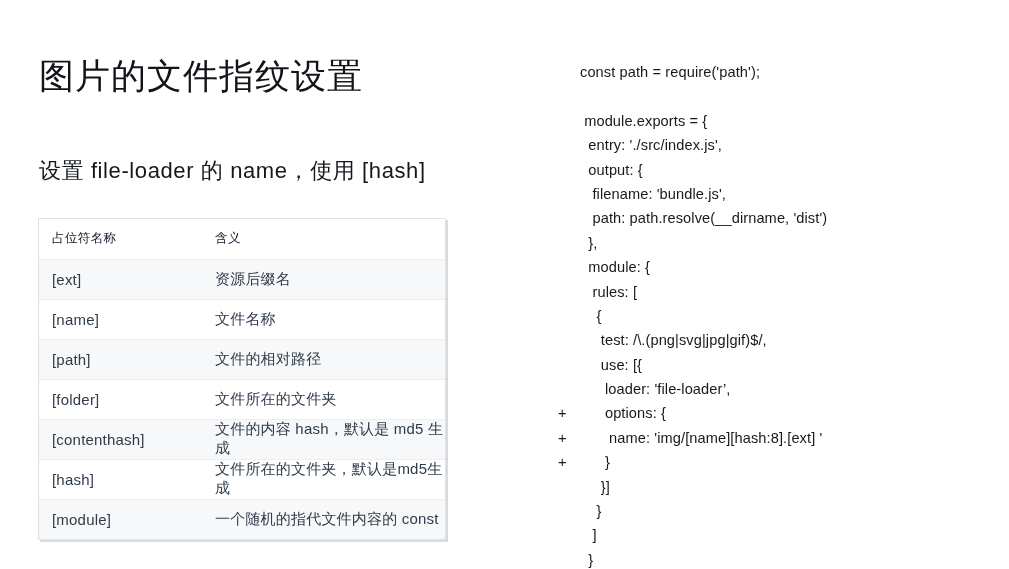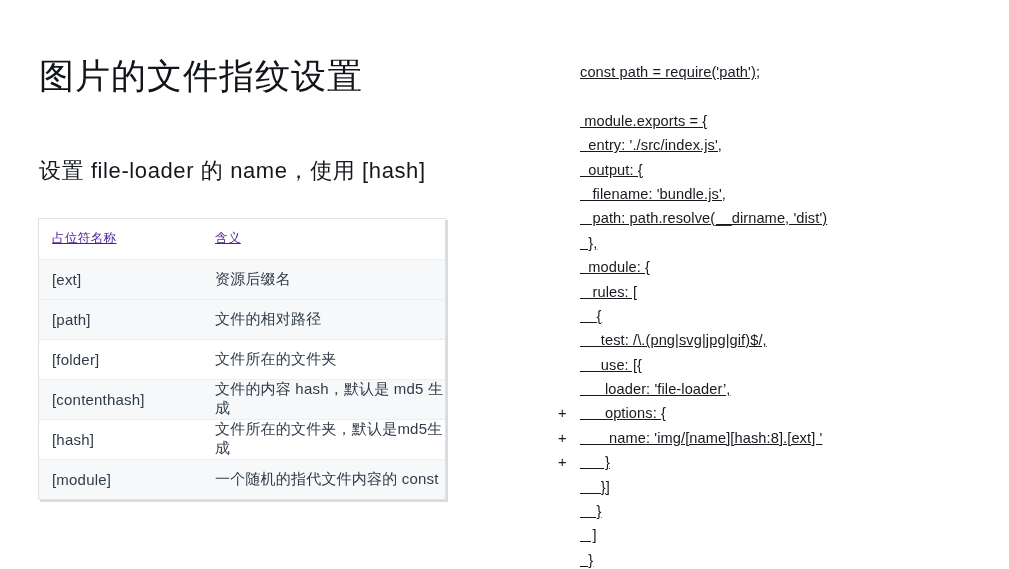--- a/index.html
+++ b/index.html
@@ -78,24 +78,23 @@
     vertical-align: middle;
     border-bottom: 1px solid #eceef0;
     font-weight: normal;
     box-sizing: border-box;
   }
   table.ph-table tbody tr:last-child td {
     border-bottom: none;
   }
   table.ph-table thead th {
     font-size: 12.5px;
-    color: #4c1d95;
+    color: #0f172a;
     letter-spacing: 0.4px;
     background: #ffffff;
-    text-decoration: underline;
   }
   table.ph-table tbody td {
     font-size: 15px;
     color: #2f3b4a;
     letter-spacing: 0.2px;
   }
   table.ph-table tbody tr.alt td {
     background: #f7f8f9;
   }
   table.ph-table td.col-2,
@@ -119,21 +118,20 @@
     font-size: 14.6px;
     line-height: 24.4px;
     color: #16191d;
     letter-spacing: 0.1px;
     white-space: pre;
   }
   .code-line {
     display: block;
     height: 24.4px;
     white-space: pre;
-    text-decoration: underline;
   }
   .gutter {
     display: inline-block;
     width: 22px;
     color: #16191d;
   }
   .code-text {
     display: inline;
     white-space: pre;
   }
@@ -157,20 +155,24 @@
         <tr>
           <th class="col-1">占位符名称</th>
           <th class="col-2">含义</th>
         </tr>
       </thead>
       <tbody id="table-body">
           <tr class="alt">
             <td class="col-1">[ext]</td>
             <td class="col-2">资源后缀名</td>
           </tr>
+          <tr>
+            <td class="col-1">[name]</td>
+            <td class="col-2">文件名称</td>
+          </tr>
           <tr class="alt">
             <td class="col-1">[path]</td>
             <td class="col-2">文件的相对路径</td>
           </tr>
           <tr>
             <td class="col-1">[folder]</td>
             <td class="col-2">文件所在的文件夹</td>
           </tr>
           <tr class="alt">
             <td class="col-1">[contenthash]</td>

